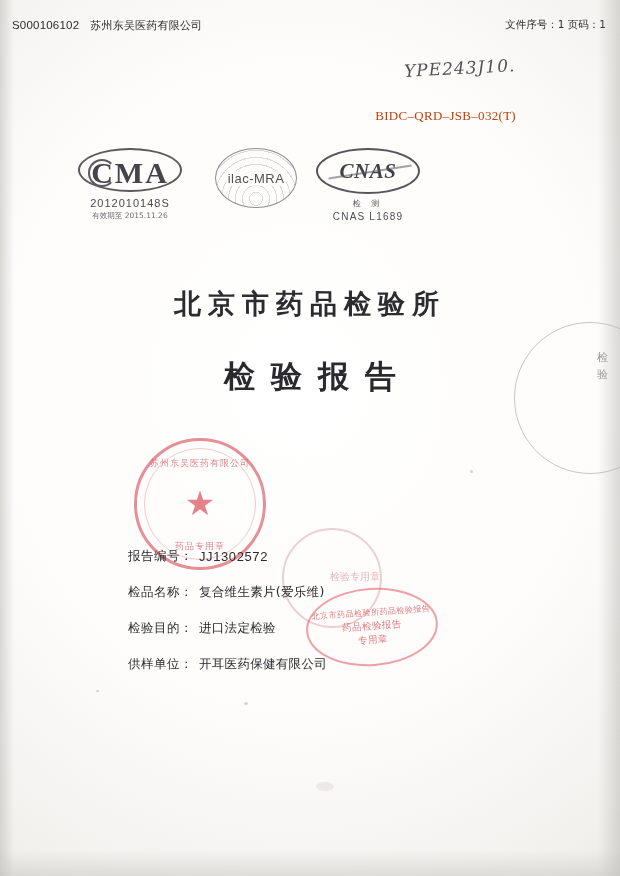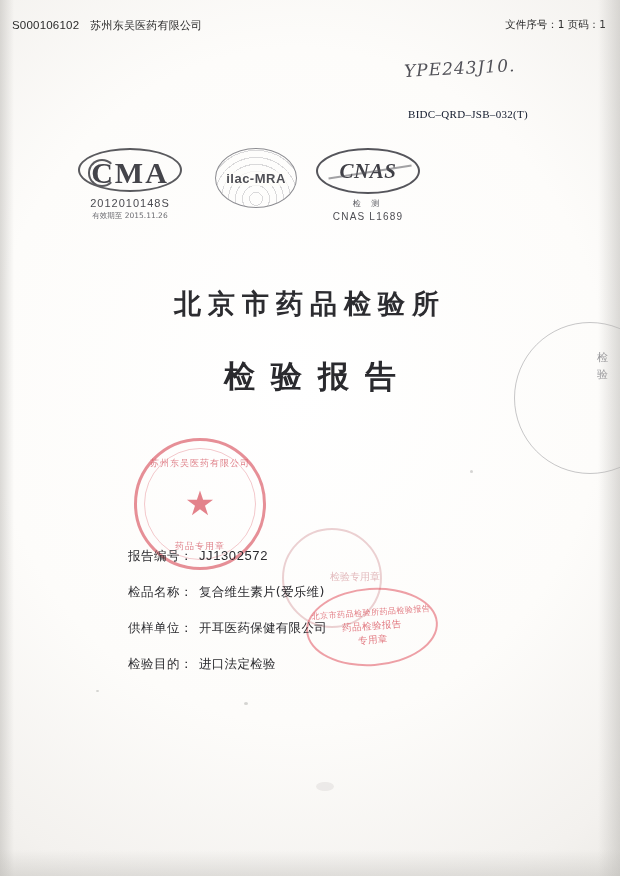--- a/index.html
+++ b/index.html
@@ -83,25 +83,25 @@
     font-size: 17px;
     color: #3a3a42;
     letter-spacing: 1px;
     transform: rotate(-3deg);
     opacity: .88;
   }
 
   
   .doc-code {
     position: absolute;
-    right: 92px;
+    right: 104px;
     top: 108px;
     font-family: "Liberation Serif", serif;
-    font-size: 11px;
-    color: #0f172a;
+    font-size: 13px;
+    color: #c2410c;
     letter-spacing: .3px;
     white-space: nowrap;
   }
 
   
   .logos {
     position: absolute;
     left: 78px;
     top: 148px;
     width: 320px;
@@ -168,21 +168,21 @@
     position: relative;
     display: flex;
     align-items: center;
     justify-content: center;
     box-sizing: border-box;
     background:
       repeating-radial-gradient(circle at 50% 86%, rgba(150,150,156,0.0) 0 6px, rgba(150,150,156,0.35) 6px 7px);
   }
   .ilac-text {
     font-family: "Liberation Sans", sans-serif;
-    font-weight: bold;
+    font-weight: normal;
     font-size: 13px;
     color: #4f4f55;
     letter-spacing: .5px;
     background: rgba(253,252,250,0.75);
     padding: 0 2px;
   }
   
   .logo-cnas { left: 238px; width: 124px; }
   .cnas-oval {
     width: 104px;
@@ -363,21 +363,21 @@
 
   
   .fields {
     position: absolute;
     left: 128px;
     top: 548px;
     width: 360px;
   }
   .field-row {
     display: flex;
-    align-items: flex-start;
+    align-items: center;
     margin-bottom: 19px;
     font-family: "DejaVu Sans", sans-serif;
     font-size: 12.5px;
     color: #2d2d31;
   }
   .field-label {
     white-space: nowrap;
     letter-spacing: .5px;
   }
   .field-value {
@@ -473,26 +473,26 @@
   <div class="fields">
     <div class="field-row">
       <span class="field-label">报告编号：</span>
       <span class="field-value mono">JJ1302572</span>
     </div>
     <div class="field-row">
       <span class="field-label">检品名称：</span>
       <span class="field-value">复合维生素片(爱乐维)</span>
     </div>
     <div class="field-row">
+      <span class="field-label">检验目的：</span>
+      <span class="field-value">进口法定检验</span>
+    </div>
+    <div class="field-row">
       <span class="field-label">供样单位：</span>
       <span class="field-value">开耳医药保健有限公司</span>
-    </div>
-    <div class="field-row">
-      <span class="field-label">检验目的：</span>
-      <span class="field-value">进口法定检验</span>
     </div>
   </div>
 
   <div class="speck" style="left:316px; top:782px; width:18px; height:9px; opacity:.35;"></div>
   <div class="speck" style="left:244px; top:702px; width:4px; height:3px;"></div>
   <div class="speck" style="left:470px; top:470px; width:3px; height:3px;"></div>
   <div class="speck" style="left:96px; top:690px; width:3px; height:2px;"></div>
 
   <div class="edge-shade-left"></div>
   <div class="edge-shade-right"></div>

